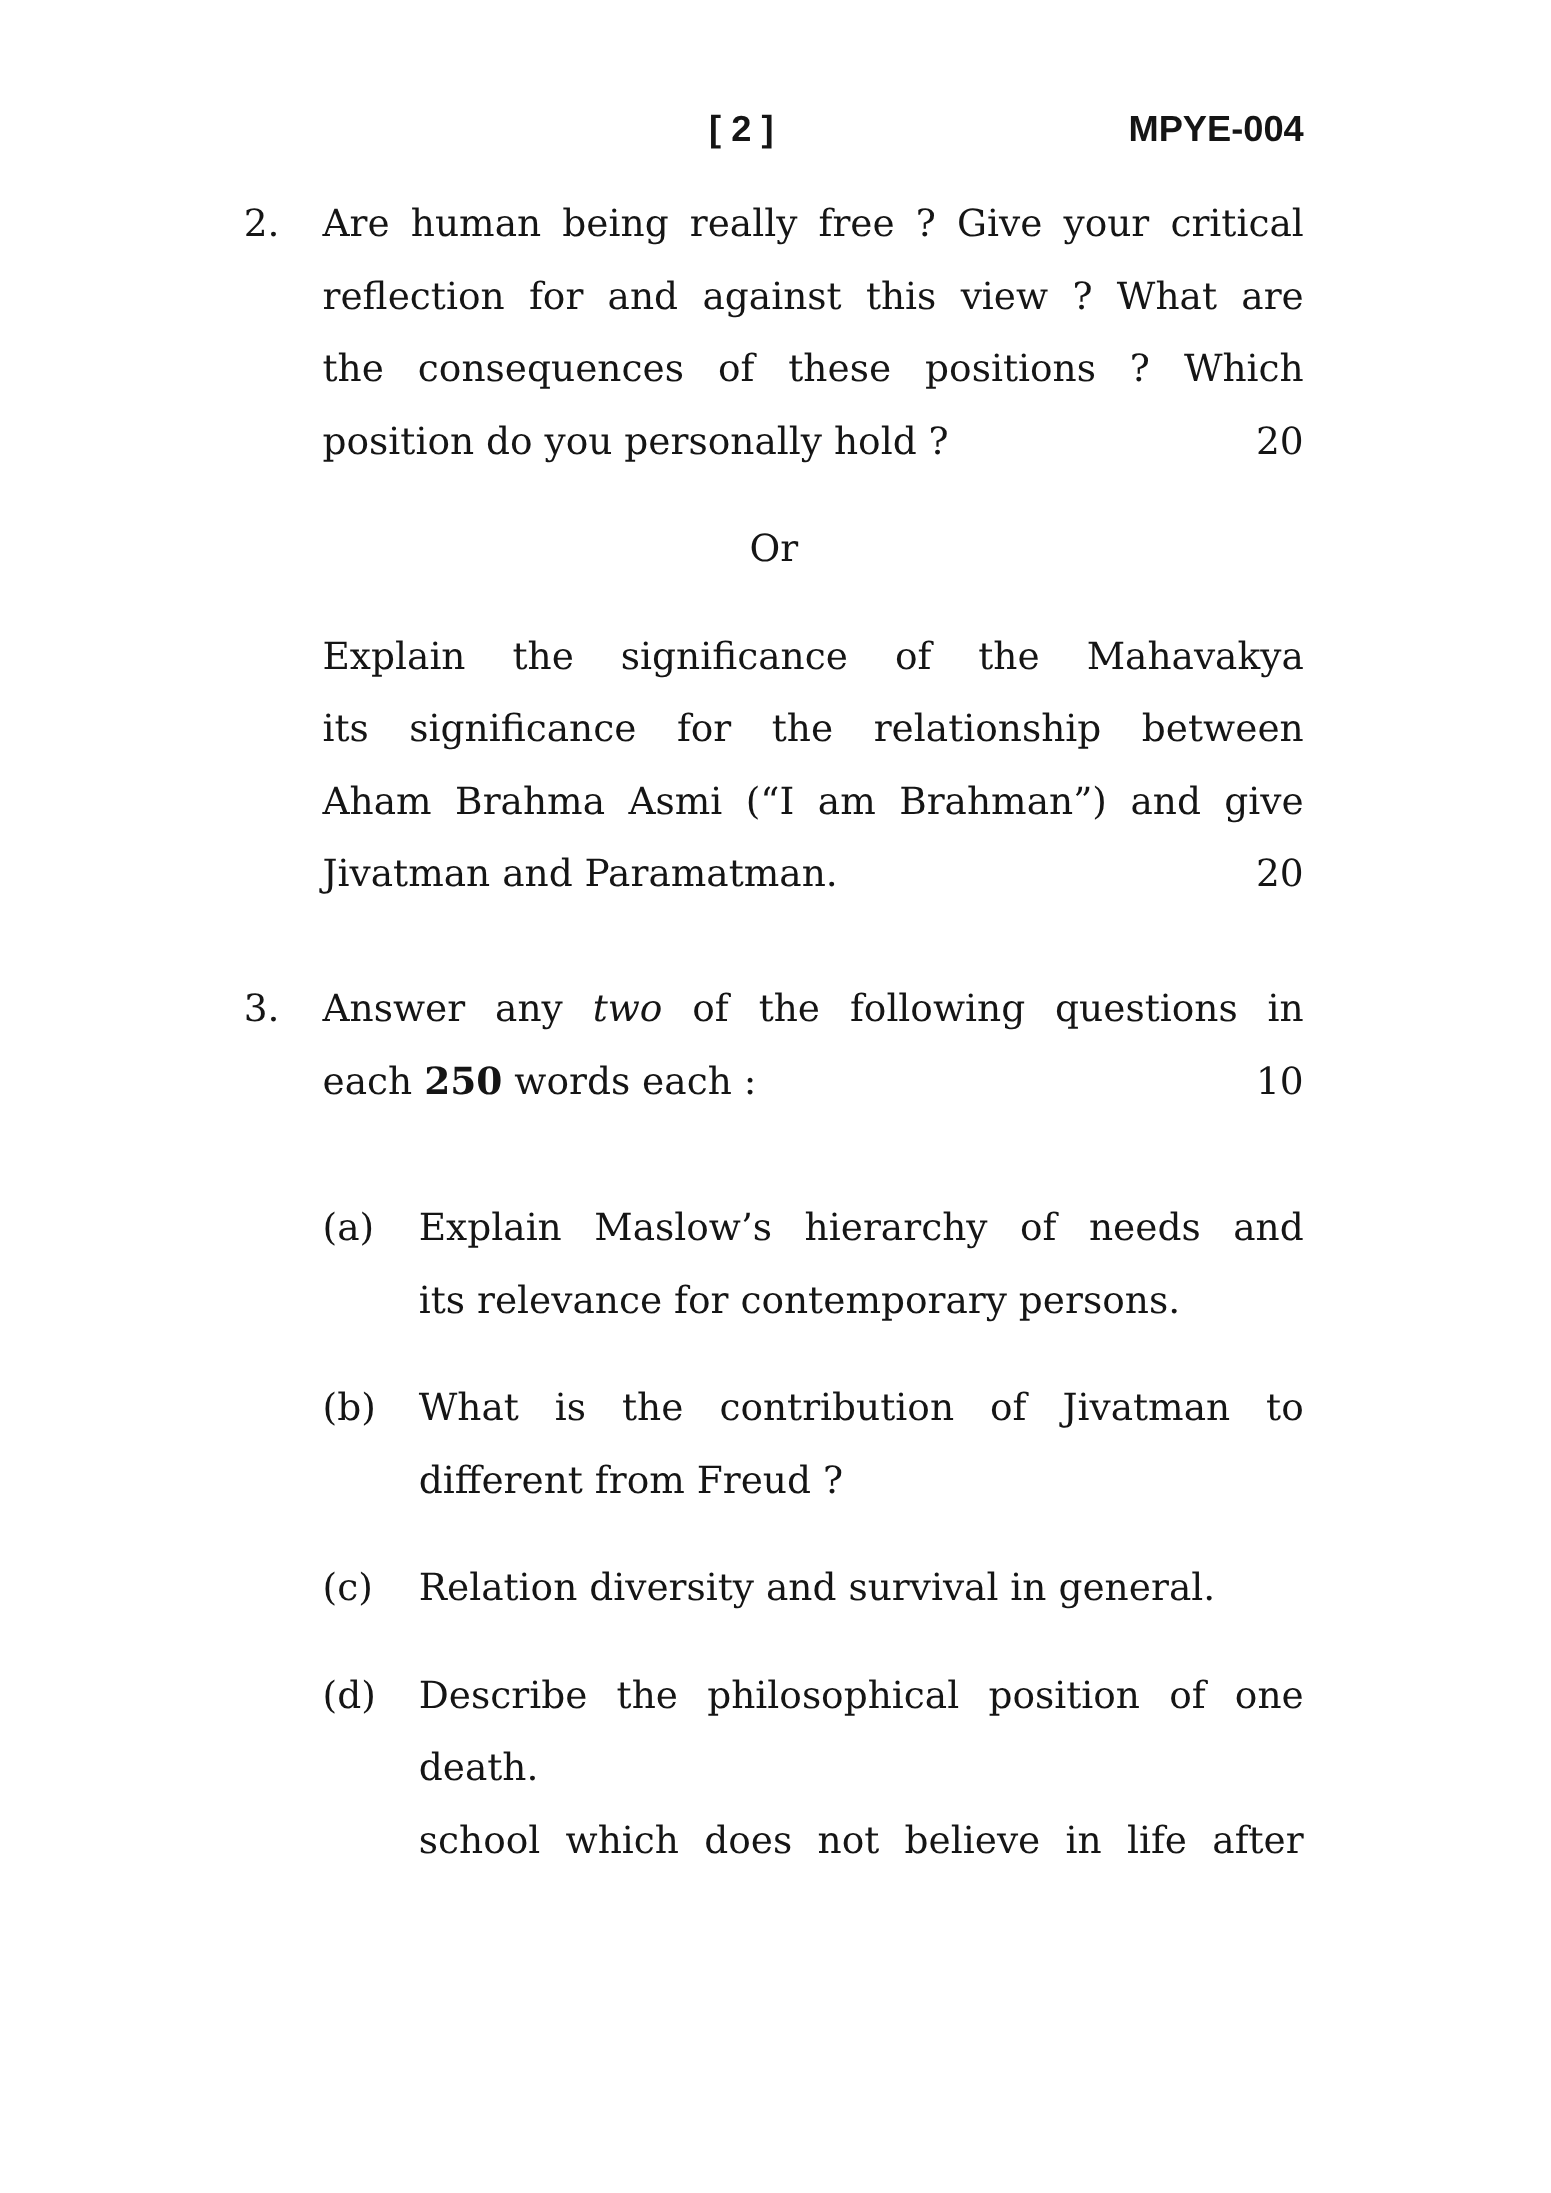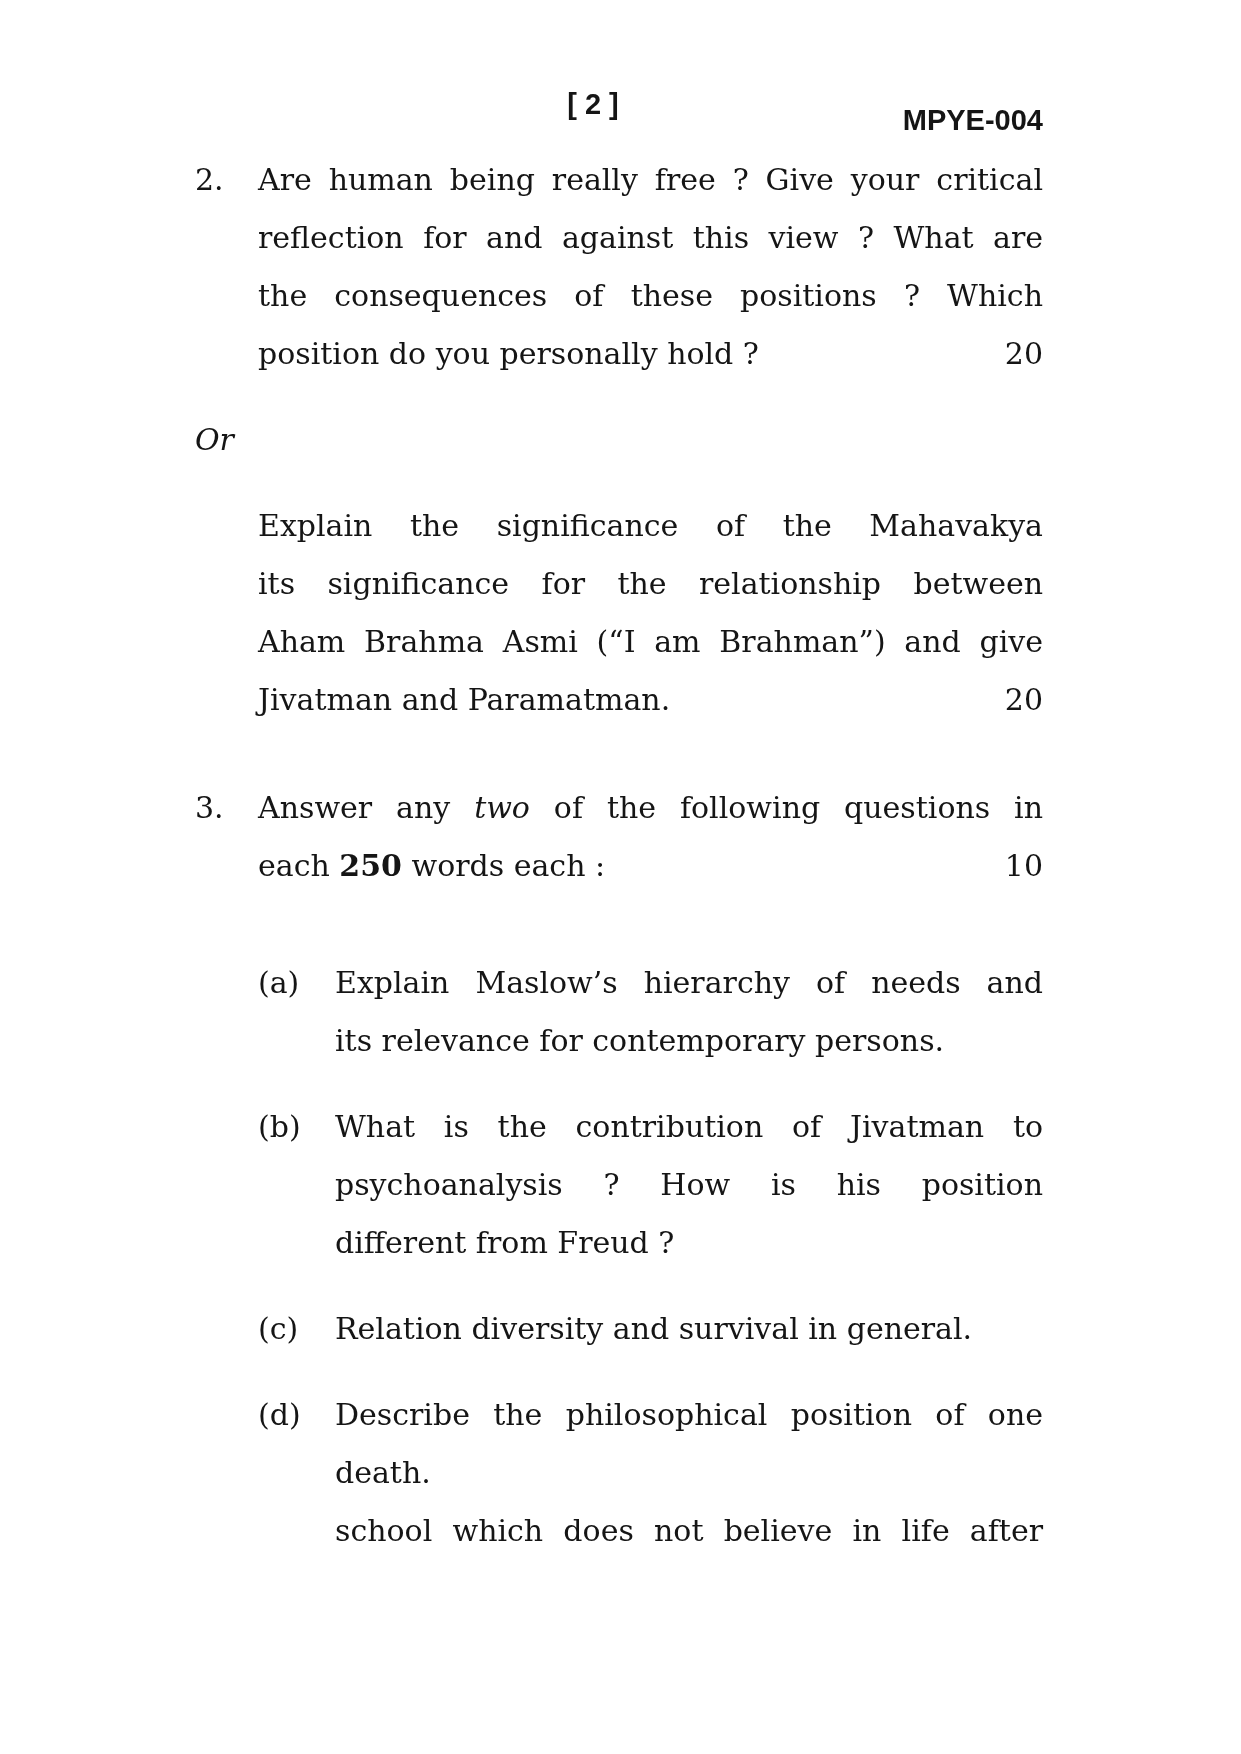--- a/index.html
+++ b/index.html
@@ -27,33 +27,33 @@
     font-size: 29px;
   }
   .page-num {
     display: block;
     text-align: center;
     transform: translateX(-26px);
   }
   .paper-code {
     position: absolute;
     right: 0;
-    top: 16px;
+    top: 0;
     margin-left: 20px;
   }
   .qblock { display: flex; margin-top: 28px; }
   .qblock.q3block { margin-top: 50px; }
   .qnum { width: 63px; flex: none; line-height: 58px; }
   .qbody { width: 785px; flex: none; }
   .altblock { margin-left: 63px; width: 785px; margin-top: 28px; }
   .or-sep {
     margin-top: 28px;
     margin-left: 0;
     width: 848px;
-    font-style: italic;
+    text-align: center;
     line-height: 58px;
   }
   .line {
     display: block;
     line-height: 58px;
     text-align: justify;
     text-align-last: justify;
   }
   .line.last {
     text-align: left;
@@ -106,21 +106,20 @@
           <div class="subbody">
             <span class="line">Explain Maslow’s hierarchy of needs and</span>
             <span class="line last">its relevance for contemporary persons.</span>
           </div>
         </div>
 
         <div class="sub">
           <div class="sublabel">(b)</div>
           <div class="subbody">
             <span class="line">What is the contribution of Jivatman to</span>
-            <span class="line">psychoanalysis ? How is his position</span>
             <span class="line last">different from Freud ?</span>
           </div>
         </div>
 
         <div class="sub">
           <div class="sublabel">(c)</div>
           <div class="subbody">
             <span class="line last">Relation diversity and survival in general.</span>
           </div>
         </div>

